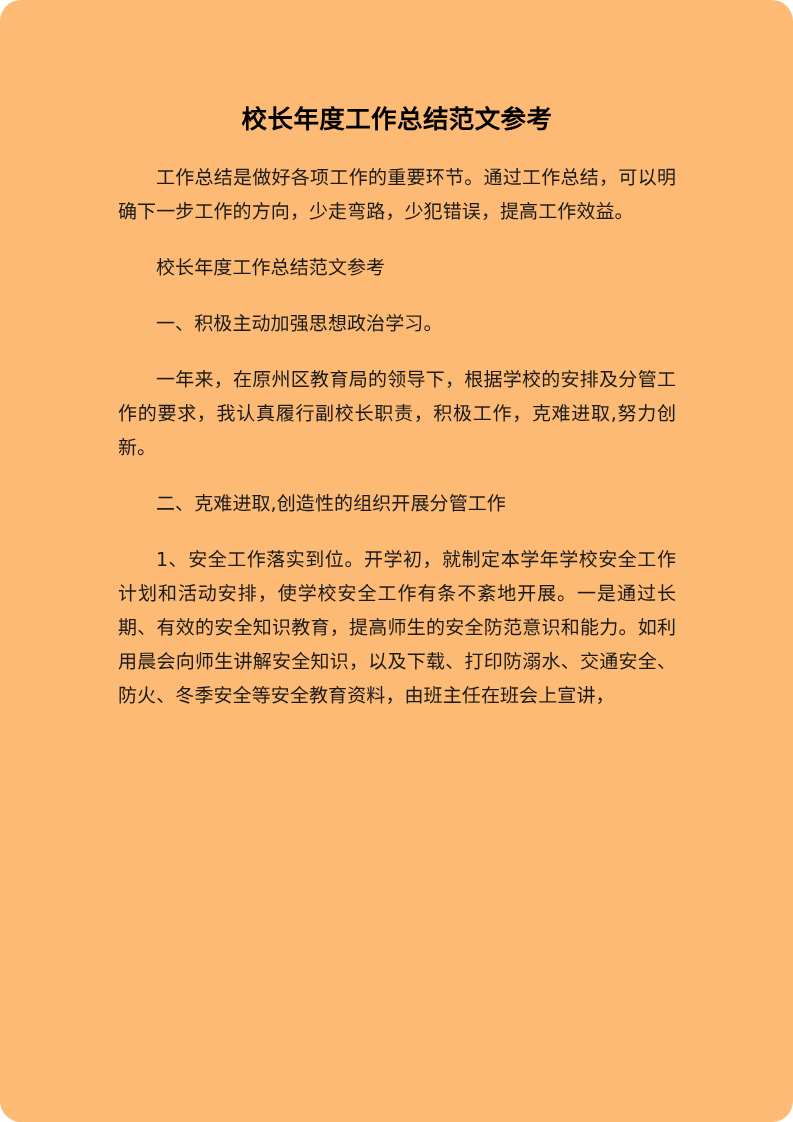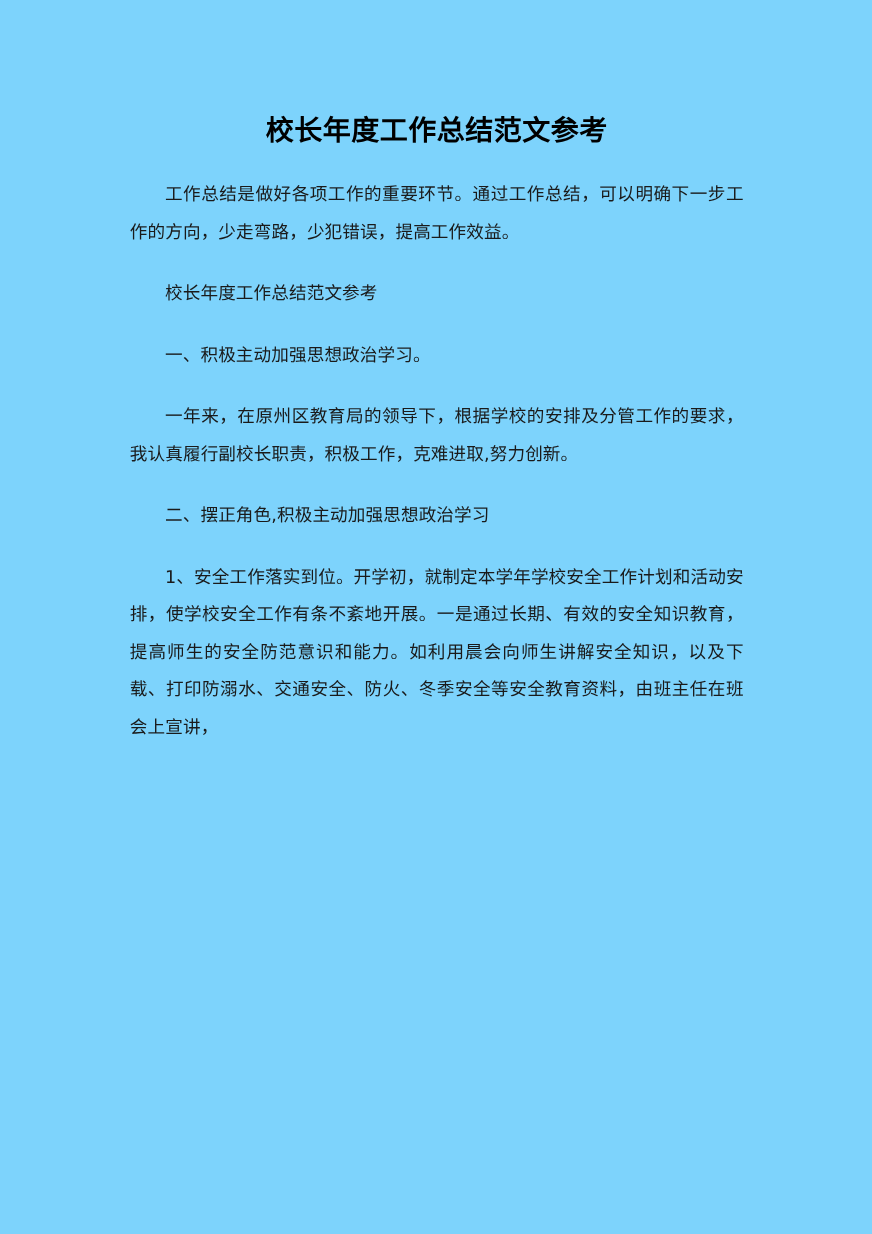--- a/index.html
+++ b/index.html
@@ -16,22 +16,23 @@
     overflow: hidden;
     position: relative;
   }
 
   .page {
     position: absolute;
     top: 0;
     left: 0;
     width: 793px;
     height: 1122px;
-    background: #7dd3fc;
+    background: #fdba74;
     box-sizing: border-box;
+    border-radius: 21px;
   }
 
   .content {
     position: absolute;
     left: 118px;
     top: 0;
     width: 558px;
   }
 
   .doc-title {
@@ -52,21 +53,21 @@
   .body-block {
     position: absolute;
     top: 160px;
     left: 0;
     width: 558px;
   }
 
   p.para {
     margin: 0 0 22px 0;
     padding: 0;
-    font-size: 16px;
+    font-size: 19px;
     line-height: 34px;
     text-indent: 2em;
     text-align: justify;
     text-justify: inter-ideograph;
     color: #1a1a1a;
     letter-spacing: 0.1px;
     word-break: break-all;
   }
 
   p.para:last-child {
@@ -80,19 +81,19 @@
 
   <div class="content">
 
     <h1 class="doc-title">校长年度工作总结范文参考</h1>
 
     <div class="body-block">
       <p class="para">工作总结是做好各项工作的重要环节。通过工作总结，可以明确下一步工作的方向，少走弯路，少犯错误，提高工作效益。</p>
       <p class="para">校长年度工作总结范文参考</p>
       <p class="para">一、积极主动加强思想政治学习。</p>
       <p class="para">一年来，在原州区教育局的领导下，根据学校的安排及分管工作的要求，我认真履行副校长职责，积极工作，克难进取,努力创新。</p>
-      <p class="para">二、摆正角色,积极主动加强思想政治学习</p>
+      <p class="para">二、克难进取,创造性的组织开展分管工作</p>
       <p class="para">1、安全工作落实到位。开学初，就制定本学年学校安全工作计划和活动安排，使学校安全工作有条不紊地开展。一是通过长期、有效的安全知识教育，提高师生的安全防范意识和能力。如利用晨会向师生讲解安全知识，以及下载、打印防溺水、交通安全、防火、冬季安全等安全教育资料，由班主任在班会上宣讲，</p>
     </div>
 
   </div>
 
 </div>
 
 </body></html>

